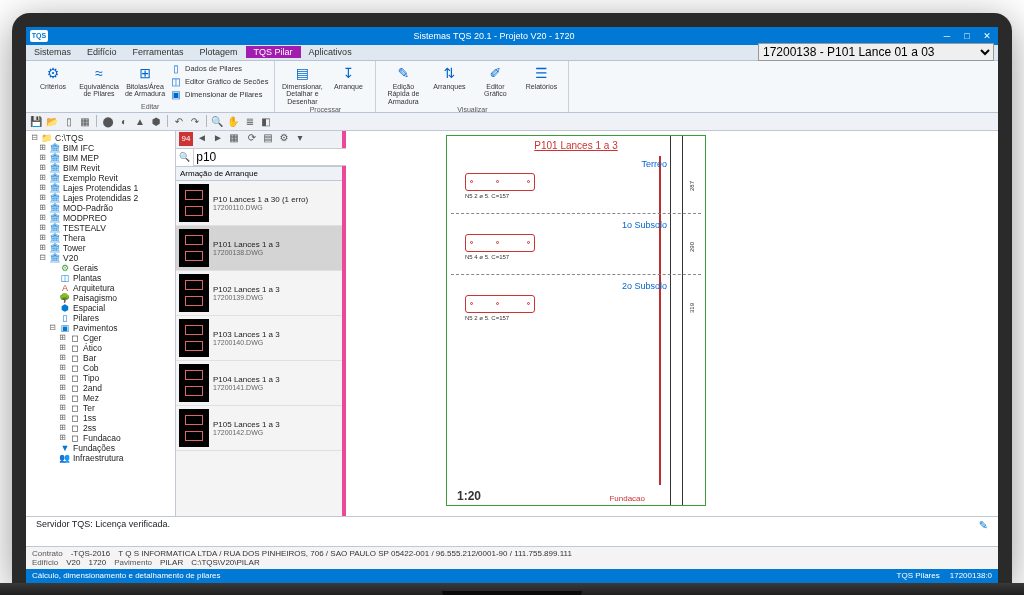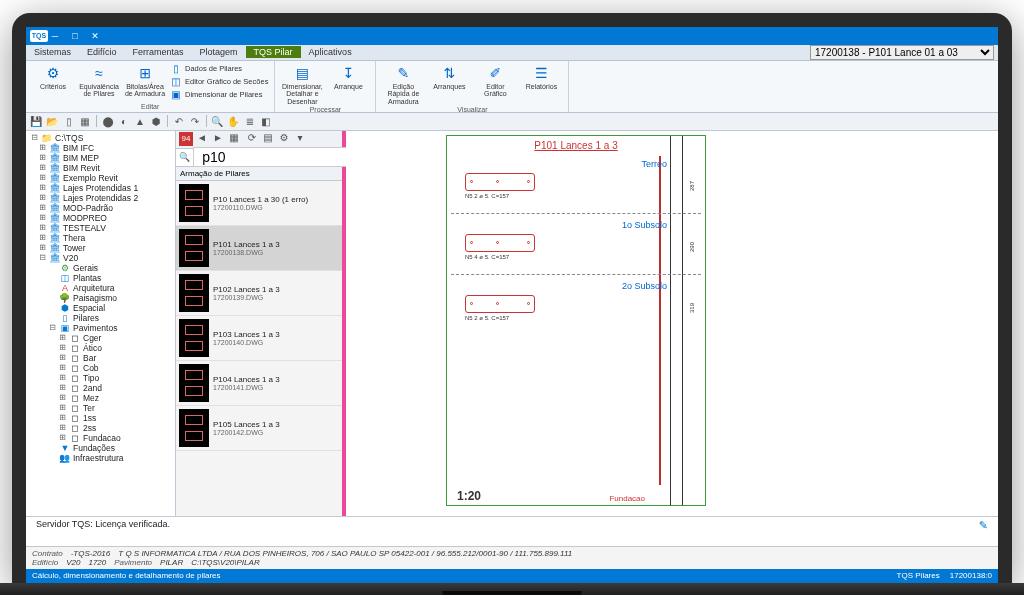--- a/index.html
+++ b/index.html
@@ -15,23 +15,23 @@
 .titlebar { background:#0078d4; color:#fff; height:18px; display:flex; align-items:center; padding:0 4px; }
 .titlebar .logo { width:18px; height:12px; background:#fff; border-radius:2px; display:flex; align-items:center; justify-content:center; color:#0078d4; font-size:7px; font-weight:bold; }
 .titlebar .title { flex:1; text-align:center; font-size:9px; }
 .titlebar .winbtns { display:flex; gap:6px; }
 .titlebar .winbtns span { width:14px; text-align:center; cursor:pointer; }
 
 
 .menubar-row { display:flex; align-items:center; background:#dfe7f0; border-bottom:1px solid #b8c4d4; height:16px; }
 .menubar { display:flex; }
 .menubar span { padding:1px 8px; font-size:9px; color:#333; cursor:pointer; }
-.menubar span.active { background:#4d7c0f; color:#fff; }
+.menubar span.active { background:#a21caf; color:#fff; }
 .dropdown-box { margin-left:auto; padding:0 4px; }
-.dropdown-box select { font-size:10px; width:184px; border:1px solid #999; }
+.dropdown-box select { font-size:12px; width:236px; border:1px solid #999; }
 
 
 .ribbon { background:#f5f8fb; border-bottom:1px solid #b8c4d4; display:flex; height:52px; }
 .ribbon-group { border-right:1px solid #c8d0dc; padding:2px 6px; display:flex; flex-direction:column; justify-content:space-between; }
 .ribbon-group .items { display:flex; gap:4px; align-items:flex-start; }
 .big-btn { display:flex; flex-direction:column; align-items:center; width:42px; cursor:pointer; }
 .big-btn .icn { width:20px; height:20px; display:flex; align-items:center; justify-content:center; font-size:14px; color:#0066cc; }
 .big-btn .lbl { font-size:7px; text-align:center; line-height:1.1; color:#333; }
 .small-btns { display:flex; flex-direction:column; gap:1px; }
 .small-btn { display:flex; align-items:center; gap:3px; cursor:pointer; font-size:7.5px; color:#333; }
@@ -53,21 +53,21 @@
 .tree-item .ticn { width:12px; font-size:9px; text-align:center; }
 .ind-1 { padding-left:10px; } .ind-2 { padding-left:20px; } .ind-3 { padding-left:30px; }
 .folder{color:#e8a33d;} .doc{color:#0078d4;} .grn{color:#3a9c3a;} .red{color:#cc4444;}
 
 
 .list-panel { width:170px; border-right:4px solid #ec4899; display:flex; flex-direction:column; background:#f4f4f4; }
 .list-toolbar { height:18px; background:#eef2f7; border-bottom:1px solid #c0c8d4; display:flex; align-items:center; padding:0 3px; gap:2px; }
 .list-toolbar .redbox { background:#cc3333; color:#fff; width:14px; height:14px; font-size:8px; text-align:center; line-height:14px; }
 .list-toolbar .tbtn { width:14px; height:14px; font-size:10px; cursor:pointer; color:#555; text-align:center; }
 .list-search { height:18px; border-bottom:1px solid #c0c8d4; display:flex; align-items:center; padding:0 3px; gap:3px; background:#fff; }
-.list-search input { flex:1; border:1px solid #ccc; font-size:14px; padding:1px 8px; }
+.list-search input { flex:1; border:1px solid #ccc; font-size:12px; padding:1px 2px; }
 .list-search .xbtn { cursor:pointer; color:#666; font-size:9px; }
 .list-header { background:#eef2f7; border-bottom:1px solid #c0c8d4; padding:2px 4px; font-size:8px; }
 .list-body { flex:1; overflow:auto; }
 .list-item { display:flex; gap:4px; padding:3px; border-bottom:1px solid #e0e0e0; cursor:pointer; }
 .list-item.selected { background:#d4d4d4; }
 .thumb { width:30px; height:38px; background:#000; flex-shrink:0; position:relative; }
 .thumb::after { content:""; position:absolute; left:6px; right:6px; top:6px; height:8px; border:1px solid #d66; }
 .thumb::before { content:""; position:absolute; left:6px; right:6px; bottom:6px; height:8px; border:1px solid #d66; }
 .list-item .info { display:flex; flex-direction:column; justify-content:center; }
 .list-item .name { font-size:8px; color:#222; }
@@ -90,33 +90,34 @@
 .dim-v { position:absolute; right:4px; top:50%; font-size:6px; transform:rotate(-90deg); transform-origin:center; color:#333; }
 .scale-label { position:absolute; bottom:2px; left:10px; font-size:12px; color:#333;font-weight:bold; }
 .fund-label { position:absolute; bottom:2px; right:60px; font-size:8px; color:#cc3333; }
 
 
 .console { height:30px; border-top:1px solid #c0c8d4; background:#fff; padding:2px 10px; font-family:Consolas,monospace; font-size:9px; color:#222; display:flex; }
 .console .edit-icn { margin-left:auto; color:#0078d4; cursor:pointer; font-size:11px; }
 
 
 .footer-info { border-top:1px solid #c0c8d4; background:#f4f4f4; padding:2px 6px; font-size:8px; color:#333; }
-.footer-info .row { display:flex; gap:8px;font-style:italic; }
+.footer-info .row { display:flex; gap:8px; }
 .footer-info .lbl { color:#555; }
 .statusbar { background:#0078d4; color:#fff; height:14px; display:flex; align-items:center; padding:0 6px; font-size:8px; }
 .statusbar .right { margin-left:auto; display:flex; gap:10px; }
 </style>
 </head>
 <body>
 
 <div class="laptop">
   <div class="screen">
 
     <div class="titlebar">
       <div class="logo">TQS</div>
+      <div class="title">Sistemas TQS 20.1 - Projeto V20 - 1720</div>
       <div class="winbtns">
         <span>─</span>
         <span>□</span>
         <span>✕</span>
       </div>
     </div>
 
     <div class="menubar-row">
       <div class="menubar" id="menubar">
           <span>Sistemas</span>
@@ -401,21 +402,21 @@
           <span class="tbtn">⟳</span>
           <span class="tbtn">▤</span>
           <span class="tbtn">⚙</span>
           <span class="tbtn">▾</span>
         </div>
         <div class="list-search">
           <span>🔍</span>
           <input value="p10" style="">
           <span class="xbtn">✕</span>
         </div>
-        <div class="list-header">Armação de Pilares</div>
+        <div class="list-header">Armação de Arranque</div>
         <div class="list-body" id="listbody">
             <div class="list-item">
               <div class="thumb"></div>
               <div class="info">
                 <div class="name">P10 Lances 1 a 30 (1 erro)</div>
                 <div class="file">17200110.DWG</div>
               </div>
             </div>
             <div class="list-item selected">
               <div class="thumb"></div>

